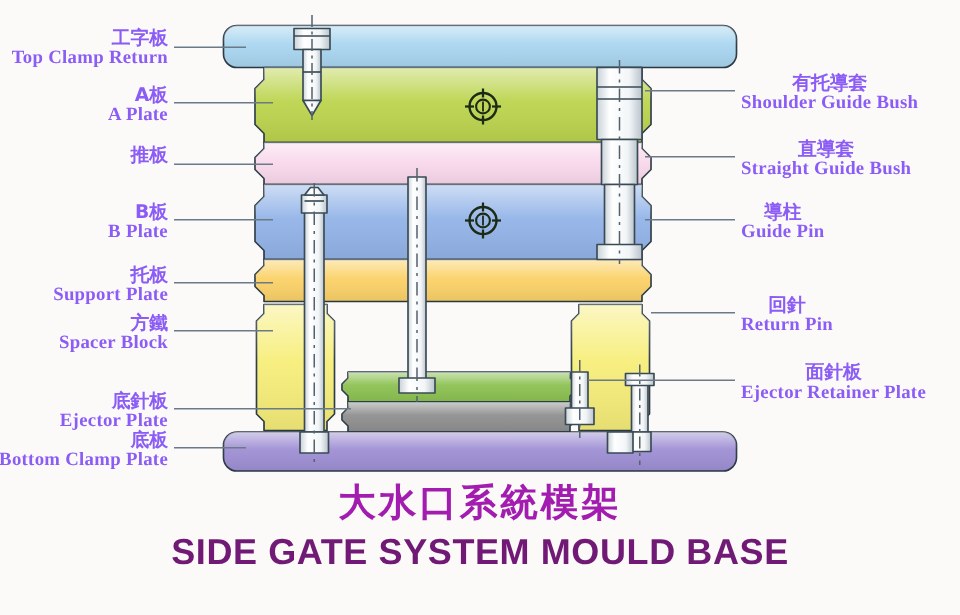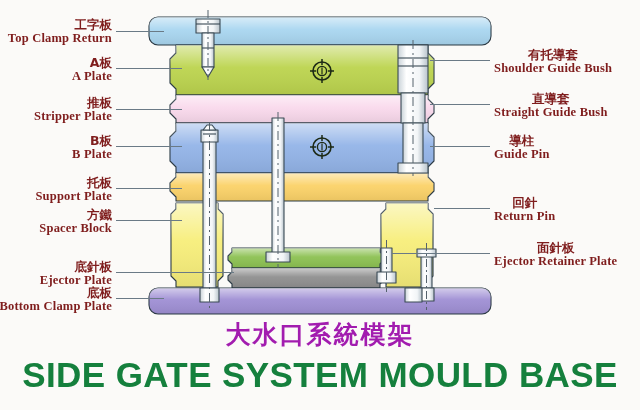--- a/index.html
+++ b/index.html
@@ -4,34 +4,34 @@
 <style>
   html,body{margin:0;padding:0;}
   body{
     width:640px;height:410px;overflow:hidden;
     background:#fbfaf8;
     font-family:"Liberation Serif",serif;
     position:relative;
   }
   #root{position:absolute;inset:0;}
 
-  .label{position:absolute;white-space:nowrap;color:#7f1d1d;}
+  .label{position:absolute;white-space:nowrap;color:#8b5cf6;}
   .label .cn{font-size:12.5px;font-weight:bold;line-height:13px;font-family:"DejaVu Sans",sans-serif;}
   .label .en{font-size:12.5px;font-weight:bold;line-height:14px;font-family:"Liberation Serif",serif;letter-spacing:.2px;}
   .label.left{text-align:right;}
   .label.right{text-align:center;}
 
   .leader{position:absolute;height:0;border-top:1px solid #6a7a86;}
 
   svg.stage{position:absolute;left:0;top:0;width:640px;height:410px;}
 
   .title-wrap{position:absolute;left:0;right:0;text-align:center;}
   .title-cn{font-size:25px;font-weight:bold;letter-spacing:2px;color:#a21caf;
             font-family:"DejaVu Sans",sans-serif;}
-  .title-en{font-size:35px;font-weight:bold;letter-spacing:.4px;color:#15803d;
+  .title-en{font-size:24px;font-weight:bold;letter-spacing:.4px;color:#701a75;
             font-family:"Liberation Sans",sans-serif;}
 </style>
 </head>
 <body>
 
 <div id="root">
 
   <svg class="stage" viewBox="0 0 640 410">
     <defs>
       <linearGradient id="sheen" x1="0" y1="0" x2="0" y2="1">
@@ -182,21 +182,20 @@
   <div class="label left" style="right:528px;top:18px;">
     <div class="cn">工字板</div>
     <div class="en">Top Clamp Return</div>
   </div>
   <div class="label left" style="right:528px;top:56px;">
     <div class="cn">A板</div>
     <div class="en">A Plate</div>
   </div>
   <div class="label left" style="right:528px;top:96px;">
     <div class="cn">推板</div>
-    <div class="en">Stripper Plate</div>
   </div>
   <div class="label left" style="right:528px;top:134px;">
     <div class="cn">B板</div>
     <div class="en">B Plate</div>
   </div>
   <div class="label left" style="right:528px;top:176px;">
     <div class="cn">托板</div>
     <div class="en">Support Plate</div>
   </div>
   <div class="label left" style="right:528px;top:208px;">

